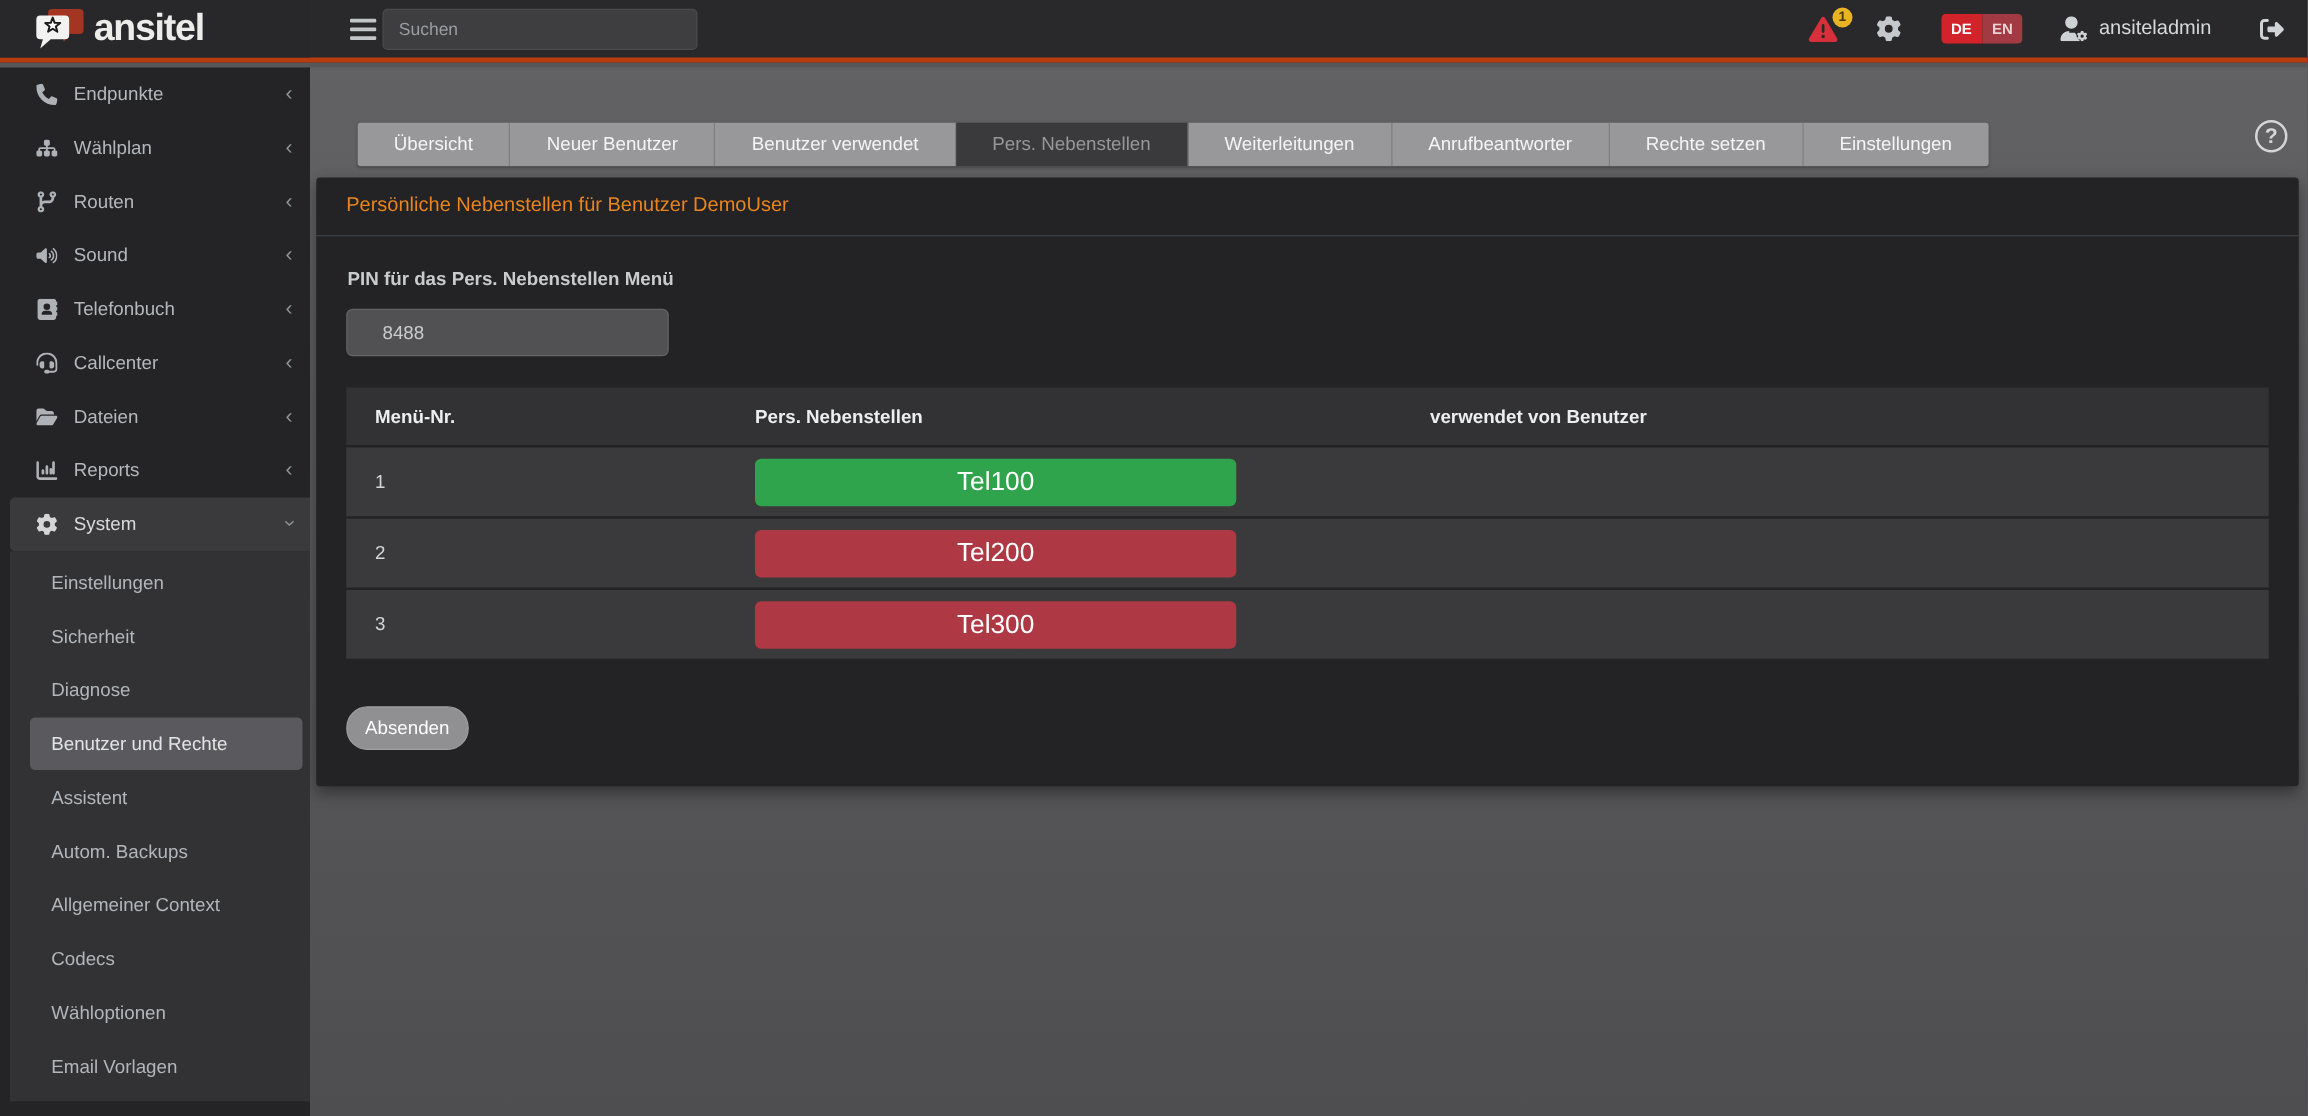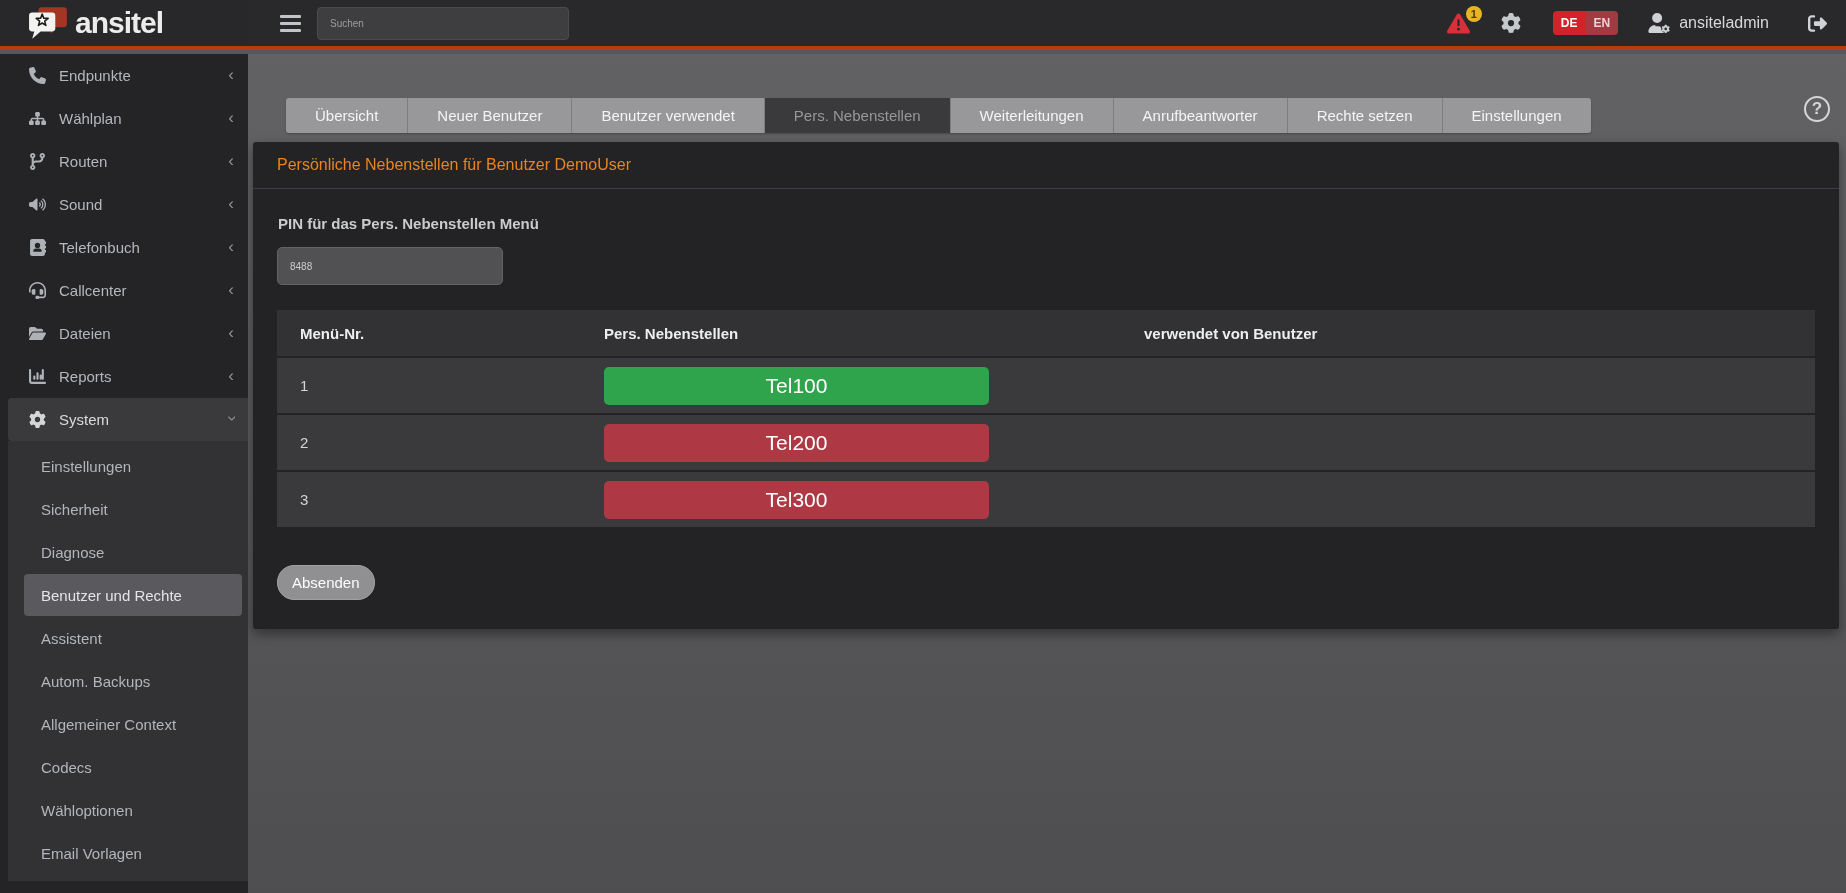--- a/index.html
+++ b/index.html
@@ -13,22 +13,22 @@
   .topbar{
     position:absolute;top:0;left:0;width:100%;height:50px;
     background:#29292b;border-bottom:4px solid #b83c0d;
     display:flex;align-items:center;z-index:20;box-sizing:border-box;
   }
   .logo-area{width:248px;min-width:248px;display:flex;align-items:center;padding-left:28px;box-sizing:border-box;background:#28282a;height:100%;}
   .logo-text{color:#ececea;font-size:30px;font-weight:700;letter-spacing:-1px;margin-left:5px;line-height:1;}
   .hamburger{margin-left:28px;cursor:pointer;display:flex;flex-direction:column;gap:4px;padding:4px;}
   .hamburger span{display:block;width:21px;height:3px;background:#c2c5c7;border-radius:1px;}
   .search-input{
-    margin-left:12px;width:226px;height:31px;background:#3e3e41;border:1px solid #4b4b4e;
-    border-radius:4px;color:#5eead4;font-size:10px;padding:0 12px;outline:none;
+    margin-left:1px;width:226px;height:31px;background:#3e3e41;border:1px solid #4b4b4e;
+    border-radius:4px;color:#5eead4;font-size:14px;padding:0 12px;outline:none;
     font-family:"Liberation Sans","DejaVu Sans",sans-serif;
   }
   .search-input::placeholder{color:#9a9da1;}
   .topbar-right{margin-left:auto;display:flex;align-items:center;padding-right:18px;}
   .alert-wrap{position:relative;margin-right:30px;cursor:pointer;}
   .alert-wrap svg{width:25px;height:23px;fill:#d8303a;display:block;}
   .alert-badge{
     position:absolute;top:-6px;right:-11px;width:16px;height:16px;border-radius:50%;
     background:#e9b424;color:#4a3a07;font-size:11px;font-weight:700;
     display:flex;align-items:center;justify-content:center;
@@ -100,21 +100,21 @@
   }
   .panel-header{
     height:47px;display:flex;align-items:center;padding:0 24px;
     border-bottom:1px solid #3a4046;box-sizing:border-box;
   }
   .panel-title{color:#e8851e;font-size:16px;}
   .panel-body{padding:24px;}
   .pin-label{color:#c9cbcd;font-size:15px;font-weight:700;margin:2px 0 15px 1px;}
   .pin-input{
     width:200px;height:36px;background:#515154;border:1px solid #636367;border-radius:5px;
-    color:#c9cbcb;font-size:10px;padding:0 12px;outline:none;box-sizing:content-box;
+    color:#c9cbcb;font-size:15px;padding:0 28px;outline:none;box-sizing:content-box;
     font-family:"Liberation Sans","DejaVu Sans",sans-serif;
   }
   .ext-table{margin-top:25px;}
   .trow{display:grid;grid-template-columns:327px 540px 1fr;align-items:center;}
   .trow.head{background:#323235;height:46px;color:#eceeef;font-weight:700;font-size:15px;}
   .trow.body{background:#3a3a3d;height:55px;color:#d3d5d7;font-size:15px;margin-top:2px;}
   .tcell-1{padding-left:23px;}
   .btn-ext{
     width:385px;height:38px;border:none;border-radius:5px;color:#ffffff;font-size:21px;
     cursor:pointer;font-family:"Liberation Sans","DejaVu Sans",sans-serif;

